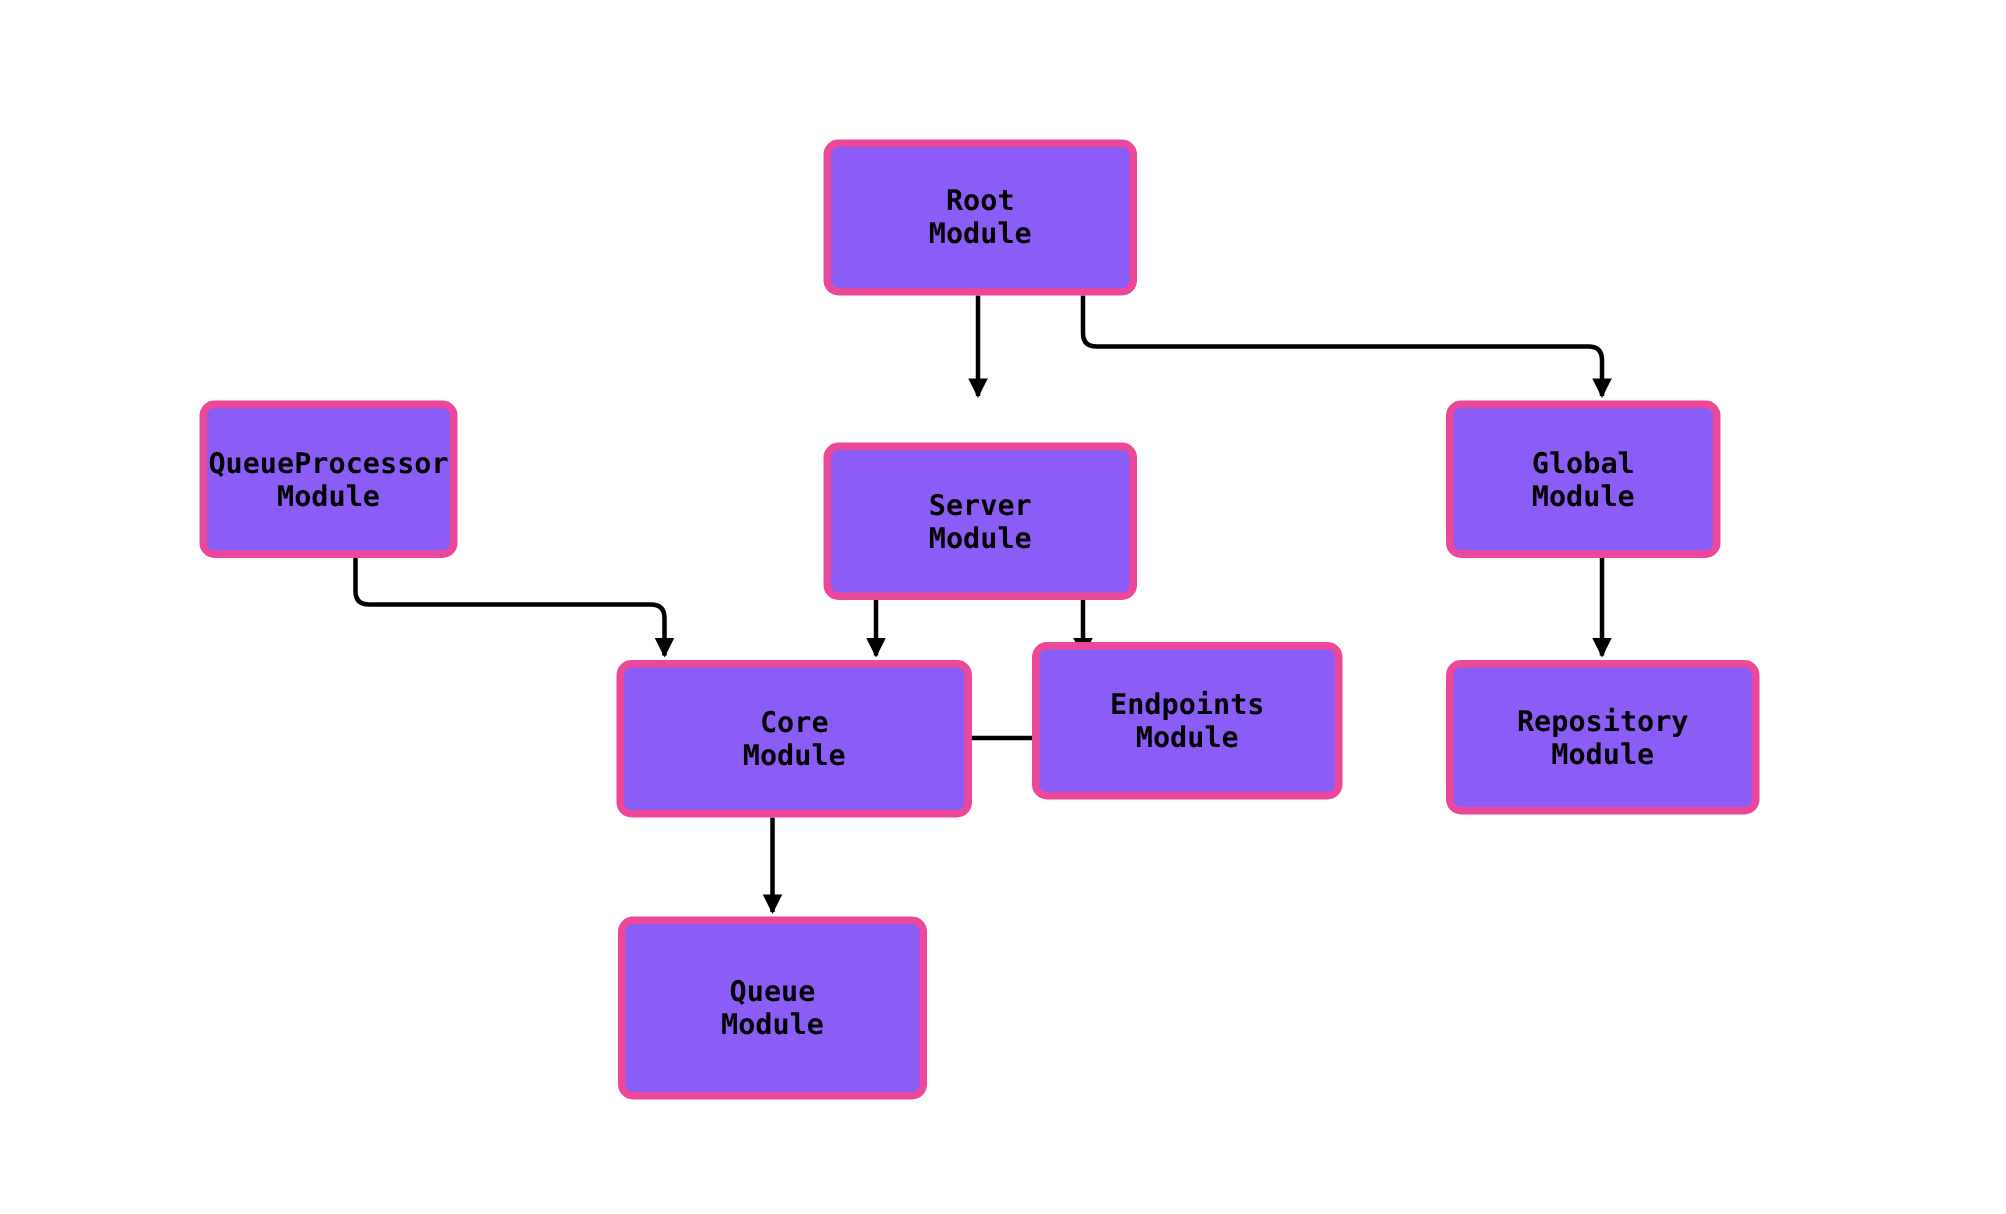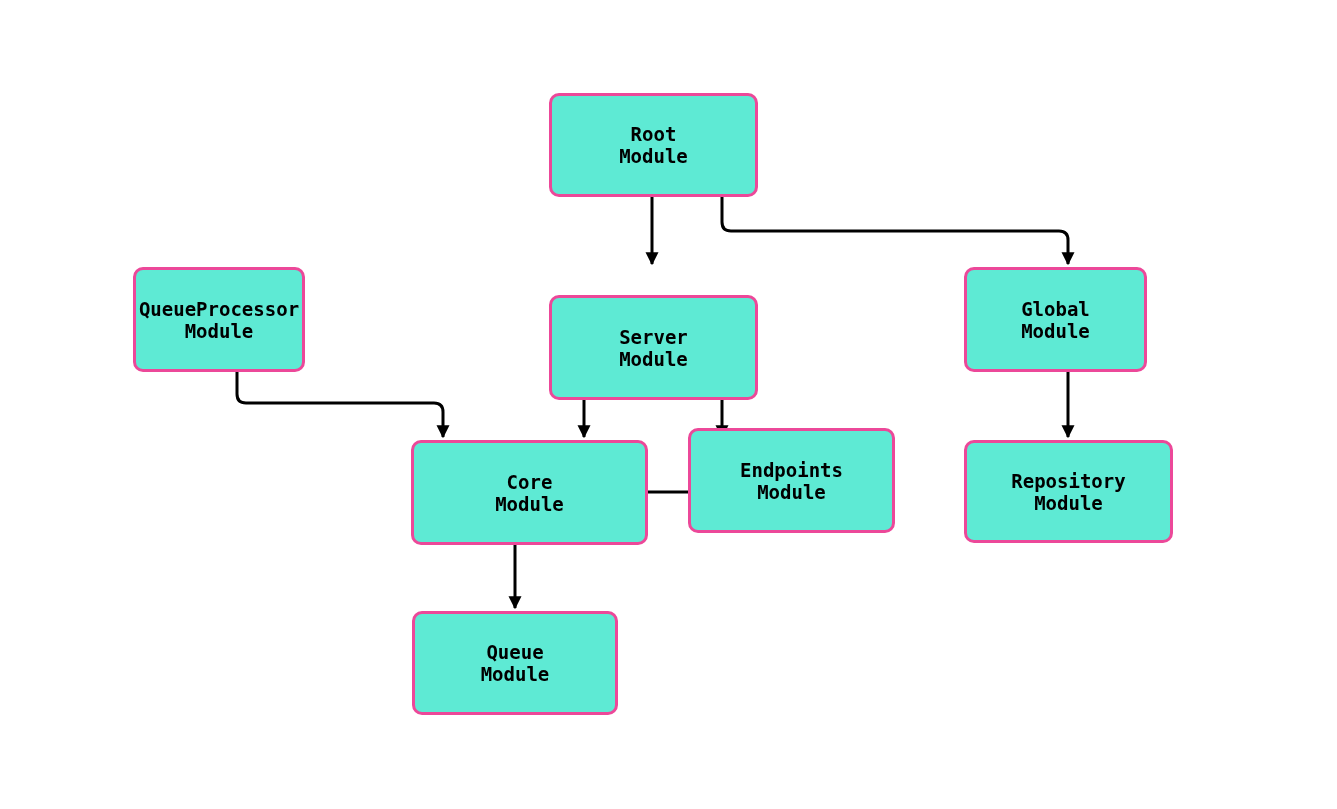--- a/index.html
+++ b/index.html
@@ -23,23 +23,23 @@
     height: 809px;
   }
   .edge {
     fill: none;
     stroke: #000000;
     stroke-width: 3;
   }
   .node {
     position: absolute;
     box-sizing: border-box;
-    border: 3px solid #ec4899;
+    border: 5px solid #ec4899;
     border-radius: 10px;
-    background: #5eead4;
+    background: #8b5cf6;
     display: flex;
     flex-direction: column;
     align-items: center;
     justify-content: center;
     text-align: center;
   }
   .node-label-line {
     font-size: 19px;
     font-weight: bold;
     line-height: 22px;
@@ -90,18 +90,18 @@
         <div class="node-label-line">Module</div>
       </div>
       <div class="node" style="left: 688px; top: 428px; width: 207px; height: 105px;">
         <div class="node-label-line">Endpoints</div>
         <div class="node-label-line">Module</div>
       </div>
       <div class="node" style="left: 964px; top: 440px; width: 209px; height: 103px;">
         <div class="node-label-line">Repository</div>
         <div class="node-label-line">Module</div>
       </div>
-      <div class="node" style="left: 412px; top: 611px; width: 206px; height: 104px;">
+      <div class="node" style="left: 412px; top: 611px; width: 206px; height: 122px;">
         <div class="node-label-line">Queue</div>
         <div class="node-label-line">Module</div>
       </div>
     </div>
 </div>
 
 </body></html>

